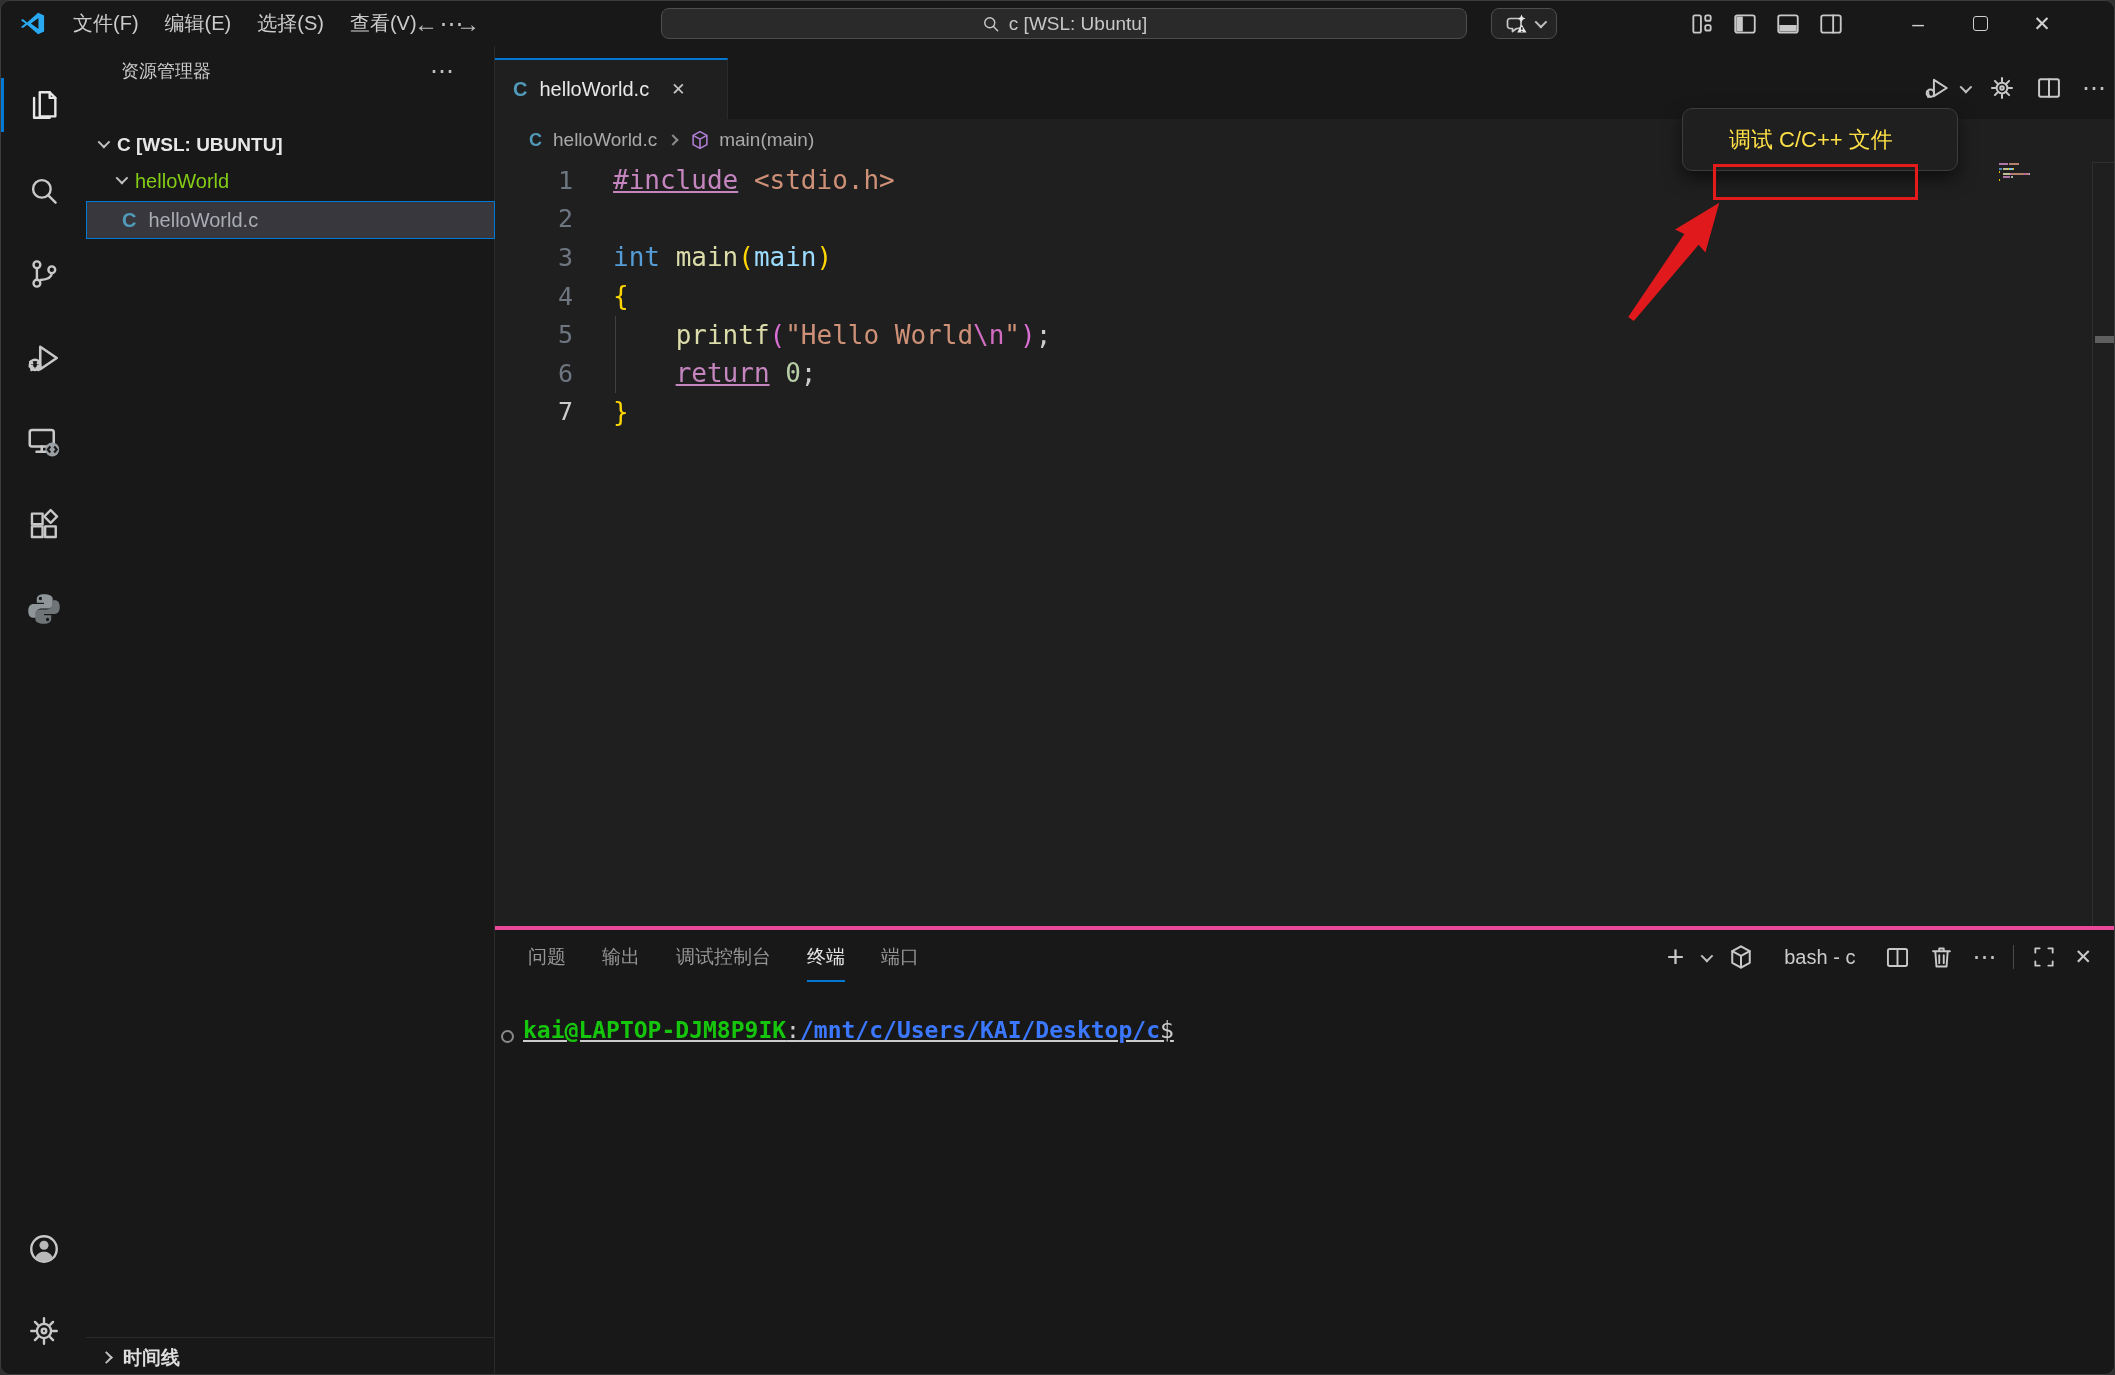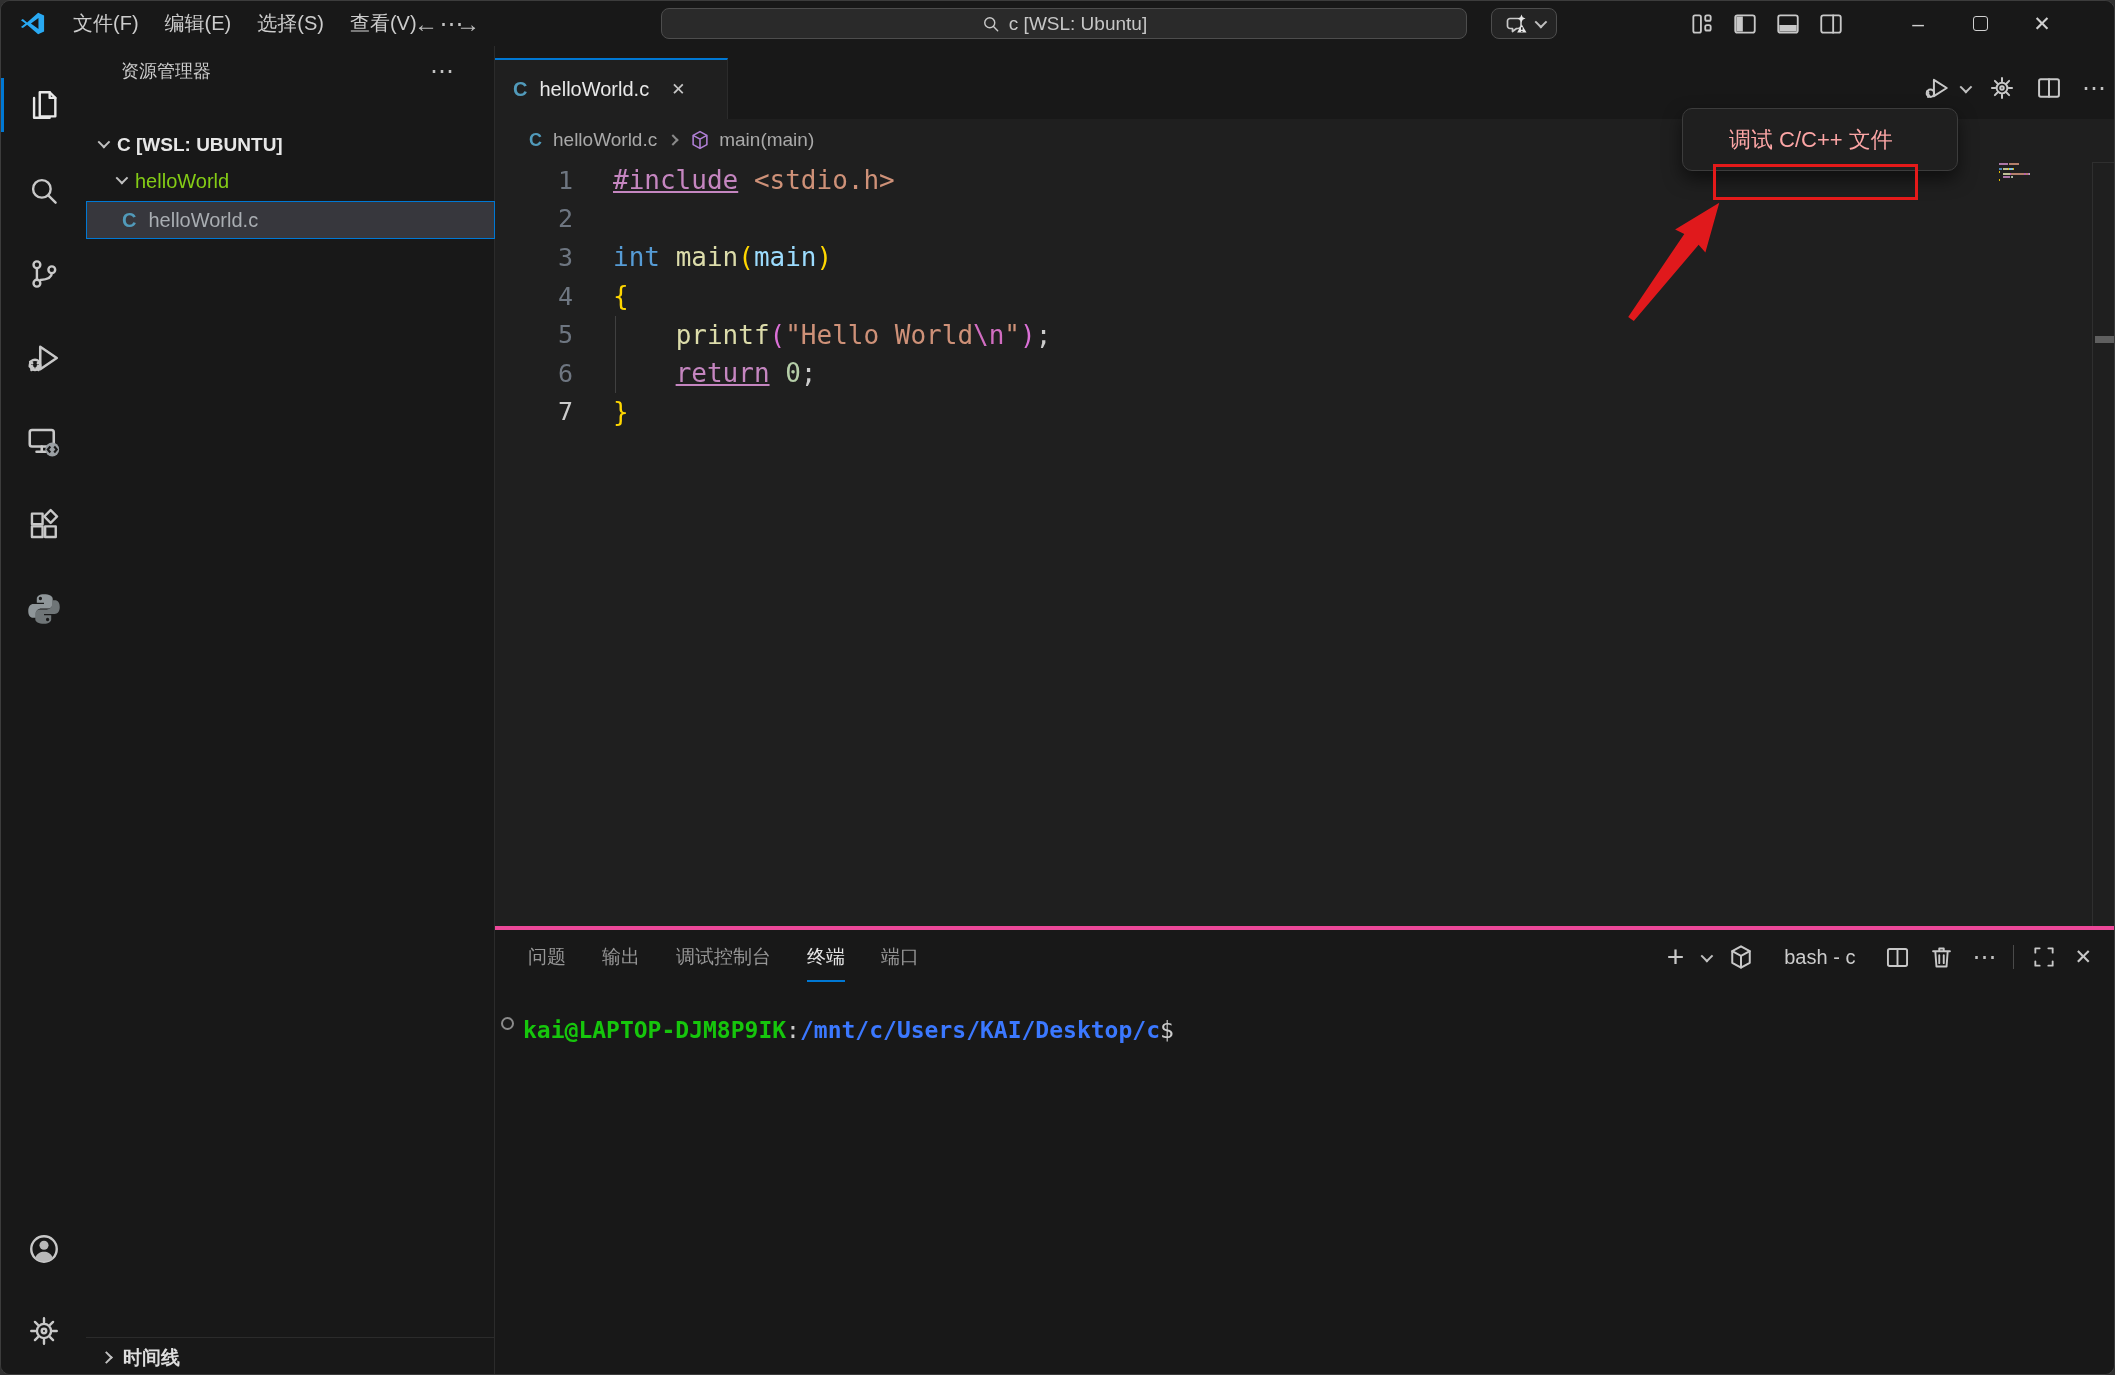--- a/index.html
+++ b/index.html
@@ -86,36 +86,36 @@
   #minimap{position:absolute;left:1504px;top:2px;width:90px;}
   .mm-row{height:2px;margin-bottom:0.6px;white-space:nowrap;font-size:0;}
   .mm-seg{display:inline-block;height:2px;background:currentColor;opacity:.85;}
   #scrollbar-track{position:absolute;left:1597px;top:1px;width:24px;height:764px;
                    border-left:1px solid #2f2f2f;border-top:1px solid #2f2f2f;}
   #scrollbar-slider{position:absolute;left:2px;top:173px;width:20px;height:7px;background:#5f5f5f;}
 
   
   #run-menu{position:absolute;left:1681px;top:107px;width:276px;background:#1f1f1f;border:1px solid #3c3c3c;
             border-radius:10px;box-shadow:0 8px 18px rgba(0,0,0,.55);padding:9px 0;z-index:30;}
-  .run-menu-item{height:43px;display:flex;align-items:center;padding-left:46px;font-size:22px;color:#fca5a5;}
+  .run-menu-item{height:43px;display:flex;align-items:center;padding-left:46px;font-size:22px;color:#fde047;}
   #red-box{position:absolute;left:1712px;top:163px;width:205px;height:36px;border:3px solid var(--highlight-red,#e51a1a);z-index:31;}
   #red-arrow{position:absolute;left:1600px;top:192px;z-index:32;}
 
   
   #panel{position:absolute;left:494px;top:925px;width:1621px;height:450px;background:#181818;border-top:4px solid #ec4899;}
   #panel-tabs{position:absolute;left:33px;top:14px;display:flex;}
   .panel-tab{position:relative;margin-right:36px;font-size:19px;color:#969696;padding-bottom:12px;}
   .panel-tab.active{color:#e7e7e7;}
   .panel-tab.active::after{content:'';position:absolute;left:0;right:0;bottom:0;height:2px;background:#0078d4;}
   #panel-actions{position:absolute;right:24px;top:13px;display:flex;align-items:center;gap:17px;color:#c8c8c8;}
   #panel-plus{font-size:30px;font-weight:200;line-height:20px;}
   #panel-term-label{font-size:20px;color:#cccccc;margin:0 12px;}
   .vdiv{width:1px;height:24px;background:#4a4a4a;}
   #panel-dots,#sidebar-more,#editor-dots{letter-spacing:2px;}
-  #terminal-line{position:absolute;left:0;top:87px;display:flex;align-items:flex-start;}
+  #terminal-line{position:absolute;left:0;top:87px;display:flex;align-items:flex-end;text-decoration:underline;}
   #term-circle{width:13px;height:13px;border:2px solid #8a8a8a;border-radius:50%;margin:0 9px 0 6px;}
   #prompt{font-family:"DejaVu Sans Mono","Liberation Mono",monospace;font-size:23px;font-weight:bold;white-space:pre;}
   .tm-user{color:var(--term-user);} .tm-path{color:var(--term-path);} .tm-pln{color:var(--term-pln);font-weight:normal;}
   .dots-glyph{font-size:24px;color:#c2c2c2;}
 </style>
 </head>
 <body>
 
 <div id="root" style="--accent: #0078d4; --highlight-red: #e51a1a; --tok-ctrl: #c586c0; --tok-kw: #569cd6; --tok-fn: #dcdcaa; --tok-var: #9cdcfe; --tok-str: #ce9178; --tok-esc: #d16dc1; --tok-num: #b5cea8; --tok-b1: #ffd700; --tok-b2: #da70d6; --tok-pln: #cccccc; --linenum: #6e7681; --linenum-active: #cccccc; --c-icon: #519aba; --term-user: #16c60c; --term-path: #3b78ff; --term-pln: #cccccc;">
 

